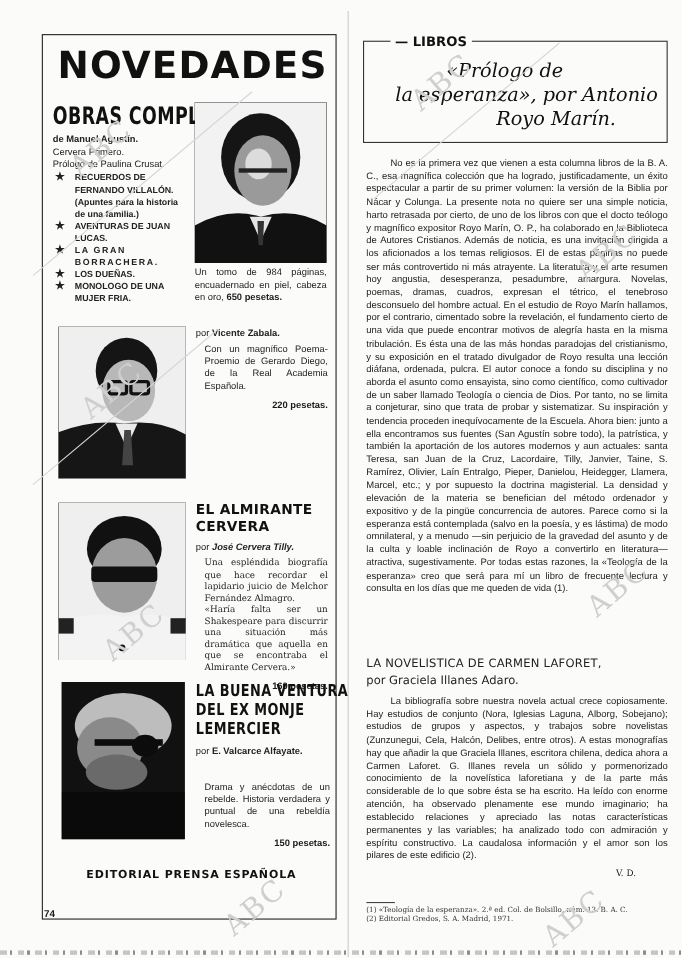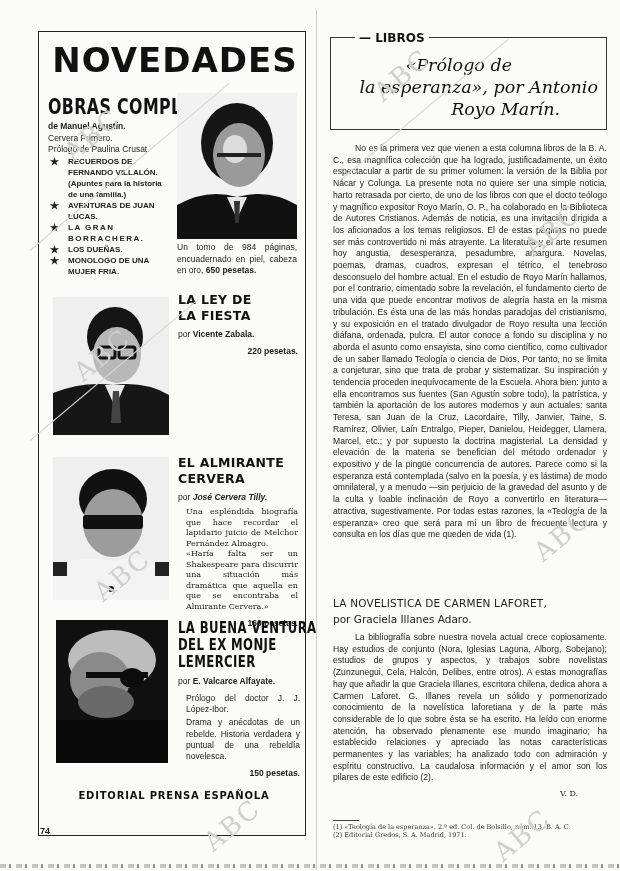--- a/index.html
+++ b/index.html
@@ -138,22 +138,22 @@
     <ellipse cx="62" cy="40" rx="28" ry="30" fill="#151515"></ellipse>
     <ellipse cx="64" cy="58" rx="24" ry="28" fill="#b8b8b8"></ellipse>
     <rect x="46" y="50" width="16" height="11" rx="2" fill="none" stroke="#111" stroke-width="3"></rect>
     <rect x="66" y="50" width="16" height="11" rx="2" fill="none" stroke="#111" stroke-width="3"></rect>
     <path d="M0 138 L0 96 Q30 84 60 88 Q92 84 116 98 L116 138 Z" fill="#161616"></path>
     <path d="M52 88 L62 110 L72 88 Z" fill="#eaeaea"></path>
     <path d="M60 94 L66 94 L68 126 L58 126 Z" fill="#444"></path>
   </svg>
 </div>
 <div class="abs" style="left:178px; top:292px; width:120px;">
-  <div class="sec-title"><span>LA LEY DE</span><br><span>LA FIESTA</span></div>
   <div class="by small"><span>por</span> <b>Vicente Zabala.</b></div>
+  <div class="para small"><span>Con un magnífico Poema-Proemio de Gerardo Diego, de la Real Academia Española.</span></div>
   <div class="price">220 pesetas.</div>
 </div>
 
 <div class="abs photo" style="left:53px; top:457px; width:116px; height:143px;">
   <svg viewBox="0 0 116 143" preserveAspectRatio="none">
     <rect width="116" height="143" fill="#efefef"></rect>
     <ellipse cx="60" cy="42" rx="34" ry="30" fill="#111"></ellipse>
     <ellipse cx="60" cy="66" rx="30" ry="34" fill="#9c9c9c"></ellipse>
     <rect x="30" y="58" width="60" height="14" rx="3" fill="#111"></rect>
     <path d="M0 143 L0 108 Q30 98 58 104 Q88 98 116 108 L116 143 Z" fill="#f3f3f3"></path>
@@ -177,22 +177,21 @@
     <ellipse cx="44" cy="60" rx="30" ry="28" fill="#8a8a8a"></ellipse>
     <rect x="30" y="52" width="62" height="6" fill="#0c0c0c"></rect>
     <ellipse cx="76" cy="58" rx="12" ry="10" fill="#0c0c0c"></ellipse>
     <ellipse cx="50" cy="82" rx="28" ry="16" fill="#6a6a6a"></ellipse>
     <rect x="0" y="100" width="112" height="43" fill="#0a0a0a"></rect>
   </svg>
 </div>
 <div class="abs" style="left:178px; top:620px; width:122px;">
   <div class="book-title-cond" style="font-size:15px; line-height:17px; transform:scaleX(0.78); letter-spacing:0.5px;"><span>LA BUENA VENTURA</span><br><span>DEL EX MONJE</span><br><span>LEMERCIER</span></div>
   <div class="by small"><span>por</span> <b>E. Valcarce Alfayate.</b></div>
-  <div class="para small" style="margin-top:6px;"><span>Prólogo del doctor J. J. López-Ibor.</span></div>
-  <div class="para small" style="margin-top:2px;"><span>Drama y anécdotas de un rebelde. Historia verdadera y puntual de una rebeldía novelesca.</span></div>
+  <div class="para small" style="margin-top:22px;"><span>Drama y anécdotas de un rebelde. Historia verdadera y puntual de una rebeldía novelesca.</span></div>
   <div class="price">150 pesetas.</div>
 </div>
 
 <div class="abs" id="footer-brand">EDITORIAL PRENSA ESPAÑOLA</div>
 <div class="abs" id="page-number">74</div>
 
 <div class="abs" id="libros-frame"></div>
 <div class="abs" id="libros-label">— <span>LIBROS</span></div>
 <div class="abs" id="libros-headline">
   <span class="l1">«Prólogo de</span>

